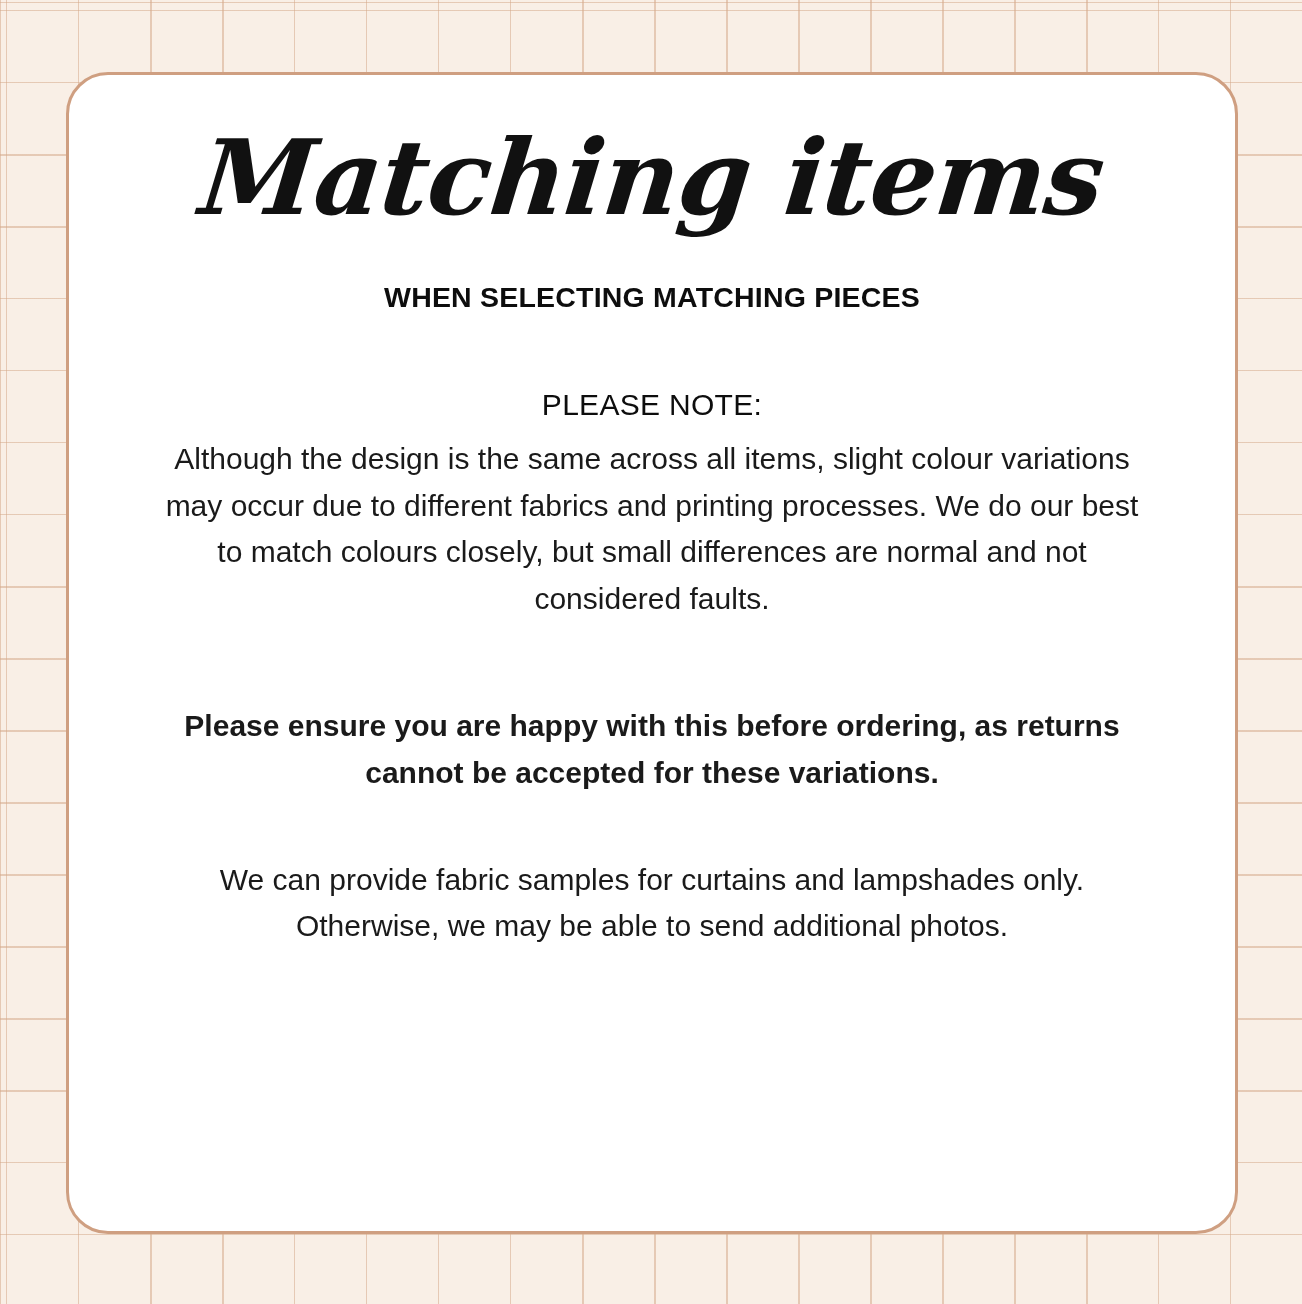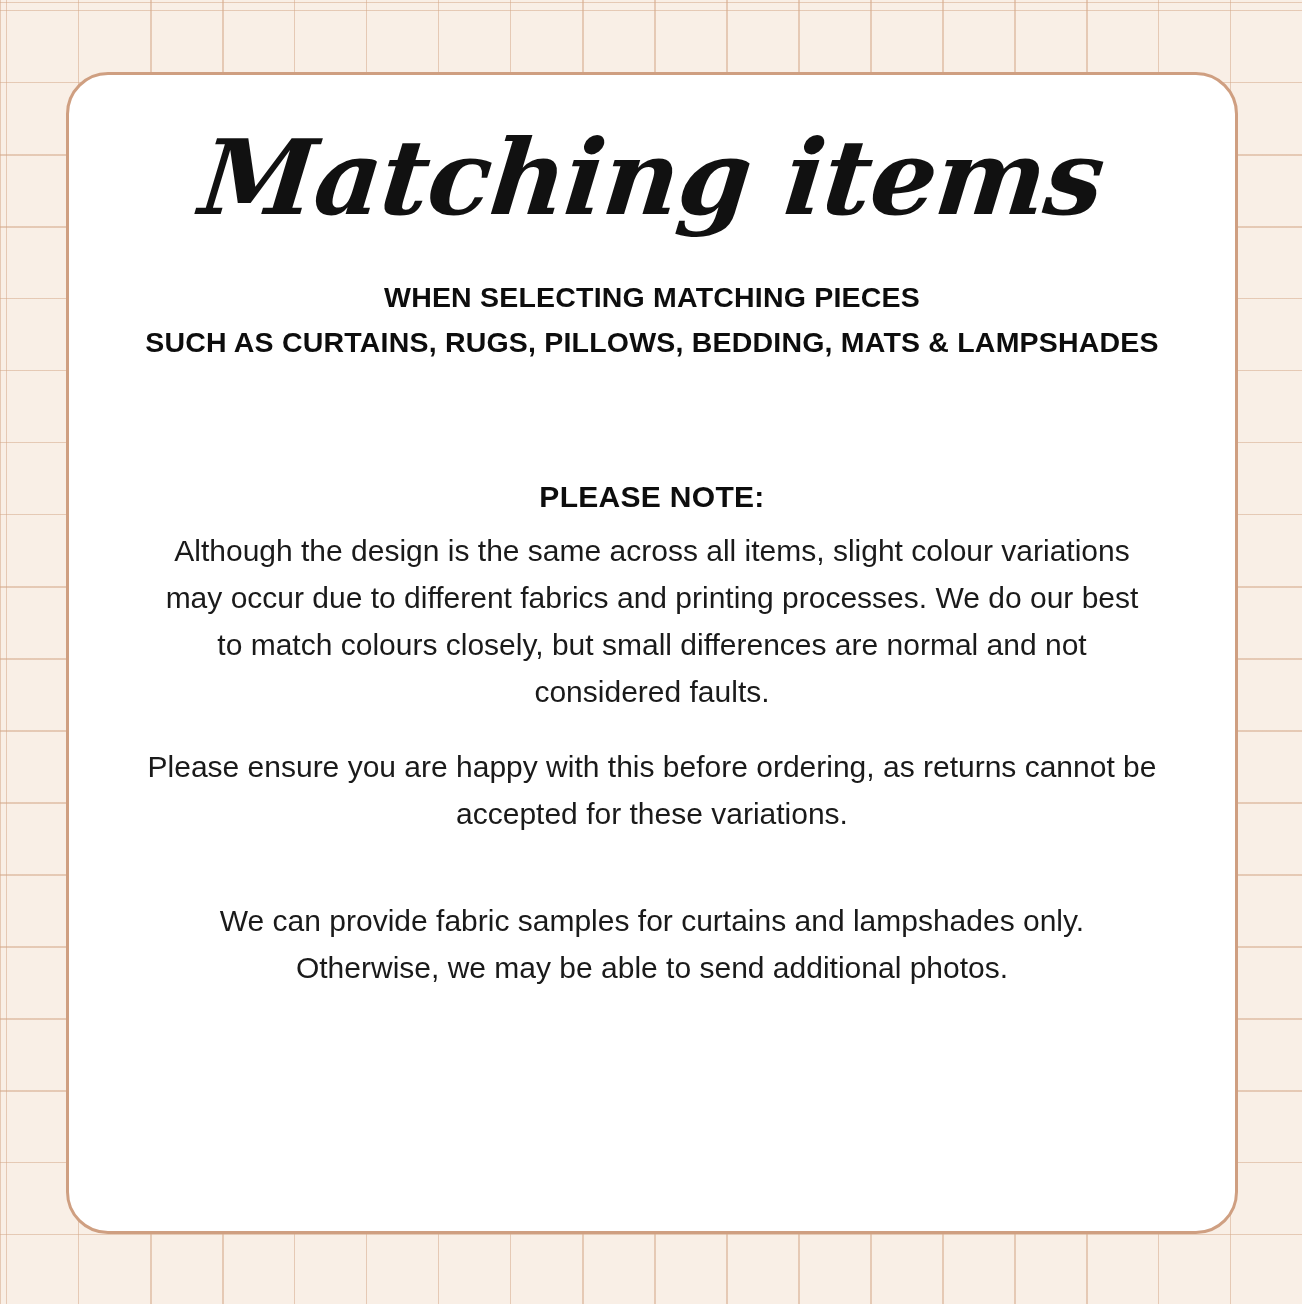--- a/index.html
+++ b/index.html
@@ -61,54 +61,53 @@
     font-weight: 700;
     font-size: 28.5px;
     line-height: 1.56;
     letter-spacing: 0.2px;
     color: #0d0d0d;
     margin: 15px;
   }
 
   .note-heading {
     font-family: "Liberation Sans", sans-serif;
-    font-weight: 700;
+    font-weight: 400;
     font-size: 30px;
     letter-spacing: 0.3px;
     color: #0d0d0d;
-    margin: 116px 0 0 0;
+    margin: 68px 0 0 0;
   }
 
   .body-block {
     font-family: "Liberation Sans", sans-serif;
     font-weight: 400;
     font-size: 30px;
     line-height: 1.56;
     color: #1a1a1a;
     margin: 14px auto 0 auto;
     max-width: 1000px;
     text-align: center;
   }
 
-  .body-block.gap-1 { margin-top: 29px; max-width: 1010px; }
+  .body-block.gap-1 { margin-top: 80px; max-width: 1010px; font-weight: bold; }
   .body-block.gap-2 { margin-top: 60px; max-width: 1010px; }
   .body-block.gap-3 { margin-top: 60px; max-width: 1010px; }
 </style>
 </head>
 <body>
 
 <div class="page">
   <div class="card">
     <div class="card-inner">
 
       <h1 class="title">Matching items</h1>
 
       <p class="subhead">
         <span>WHEN SELECTING MATCHING PIECES</span><br>
-        <span>SUCH AS CURTAINS, RUGS, PILLOWS, BEDDING, MATS &amp; LAMPSHADES</span>
       </p>
 
       <p class="note-heading">PLEASE NOTE:</p>
 
       <p class="body-block">Although the design is the same across all items, slight colour variations may occur due to different fabrics and printing processes. We do our best to match colours closely, but small differences are normal and not considered faults.</p>
 
       <p class="body-block gap-1">Please ensure you are happy with this before ordering, as returns cannot be accepted for these variations.</p>
 
       <p class="body-block gap-2">We can provide fabric samples for curtains and lampshades only. Otherwise, we may be able to send additional photos.</p>
 

